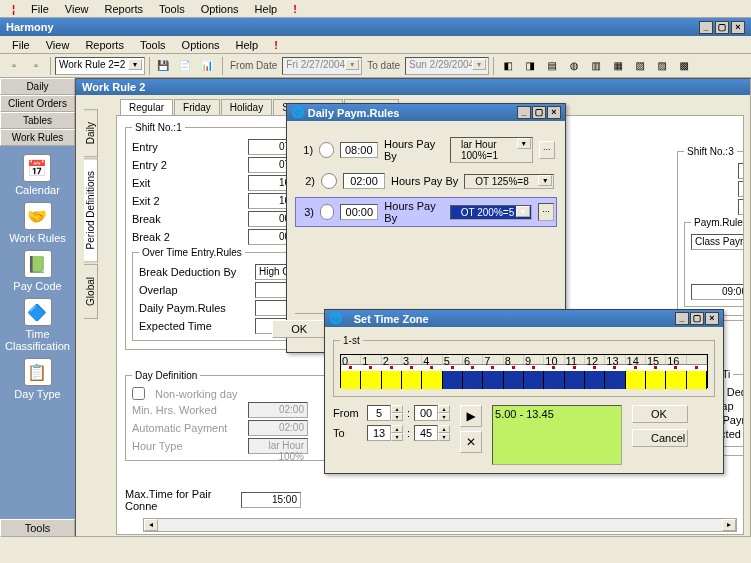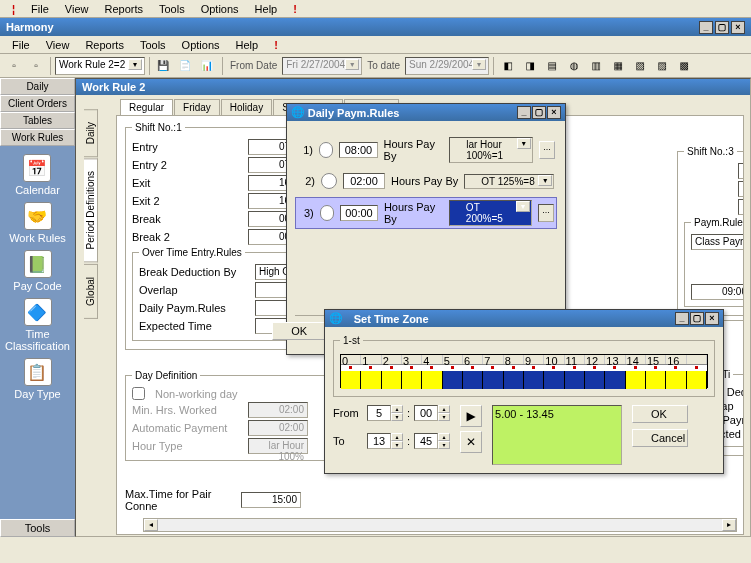--- a/index.html
+++ b/index.html
@@ -46,39 +46,39 @@
 .modal{position:absolute;background:#ece9d8;border:1px solid #404040;box-shadow:2px 2px 4px rgba(0,0,0,.3)}
 .modal .mtitle{background:linear-gradient(#4a8ad6,#3a6ea5);color:#fff;padding:2px 4px;font-weight:bold;display:flex;align-items:center}
 .modal .mtitle .wincontrols{margin-left:auto;display:flex;gap:1px}
 .modal .mtitle .wincontrols div{width:14px;height:13px;background:#d4d0c8;border:1px solid #404040;color:#000;font-size:9px;text-align:center;line-height:11px}
 .modal .mbody{padding:8px}
 .prow{display:flex;align-items:center;gap:6px;margin:6px 0;padding:2px}
 .prow.sel{background:#c5c5ff;border:1px solid #7070c0}
 .prow .num{width:18px;text-align:right}
 .prow .clock{width:16px;height:16px;border:1px solid #888;border-radius:8px;background:#fff;position:relative}
 .prow .timebox{border:1px inset #aca899;background:#fff;padding:1px 3px;width:42px;text-align:center}
-.prow .cbx{border:1px inset #aca899;background:#ece9d8;padding:1px 16px;width:90px;position:relative;font-size:10px}
+.prow .cbx{border:1px inset #aca899;background:#ece9d8;padding:1px 10px;width:90px;position:relative;font-size:10px}
 .prow .cbx::after{content:"▾";position:absolute;right:1px;top:0;background:#ece9d8;border:1px outset #fff;width:12px;text-align:center;font-size:8px}
 .prow .cbx.hl{background:#1535a5;color:#fff}
 .prow .sqbtn{width:18px;height:18px;border:1px outset #fff;background:#ece9d8;text-align:center;font-size:9px}
 .prow .sqbtn.pressed{border:1px inset #aca899}
 .btnrow{display:flex;gap:18px;justify-content:center;margin-top:10px;padding:6px 0;border-top:1px solid #aca899}
 .winbtn{border:1px outset #fff;background:#ece9d8;padding:2px 18px;font-size:11px;cursor:default}
 .timeline{border:1px solid #000;background:#fff;margin:4px 0;position:relative;height:34px}
 .timeline .hdr{display:flex;font-size:8px;height:10px;background:#ece9d8;border-bottom:1px solid #888}
 .timeline .hdr span{flex:1;text-align:left;border-right:1px solid #ccc;padding-left:1px}
 .timeline .bar{display:flex;height:18px}
 .timeline .seg{flex:1;border-right:1px solid #000}
 .timeline .seg.y{background:#ff0}
 .timeline .seg.b{background:#1535a5}
 .timeline .dots{height:6px;display:flex}
 .timeline .dots span{flex:1;position:relative}
 .timeline .dots span::before{content:"";width:3px;height:3px;background:#c00;position:absolute;left:40%;top:1px}
 .tzbody{display:flex;gap:10px;align-items:flex-start;margin-top:8px}
-.tzfrom{display:flex;flex-direction:column;gap:12px}
+.tzfrom{display:flex;flex-direction:column;gap:4px}
 .tzfrom .r{display:flex;align-items:center;gap:4px}
 .tzfrom .r label{width:30px}
 .spin{display:inline-flex;align-items:center}
 .spin .sv{border:1px inset #aca899;background:#fff;width:24px;text-align:center;padding:1px}
 .spin .sb{display:flex;flex-direction:column}
 .spin .sb div{width:12px;height:8px;border:1px outset #fff;background:#ece9d8;font-size:6px;text-align:center;line-height:6px}
 .listbox{border:1px inset #aca899;background:#bef264;width:130px;height:60px;padding:2px;font-size:10px}
 .sqtool{width:22px;height:22px;border:1px outset #fff;background:#ece9d8;margin-bottom:4px;text-align:center;line-height:20px;font-size:12px}
 .rightcol{position:absolute;left:560px;top:30px;width:180px}
 .scrollhint{position:absolute;bottom:2px;left:26px;right:6px;height:14px;background:#ece9d8;border:1px solid #aca899;display:flex}

